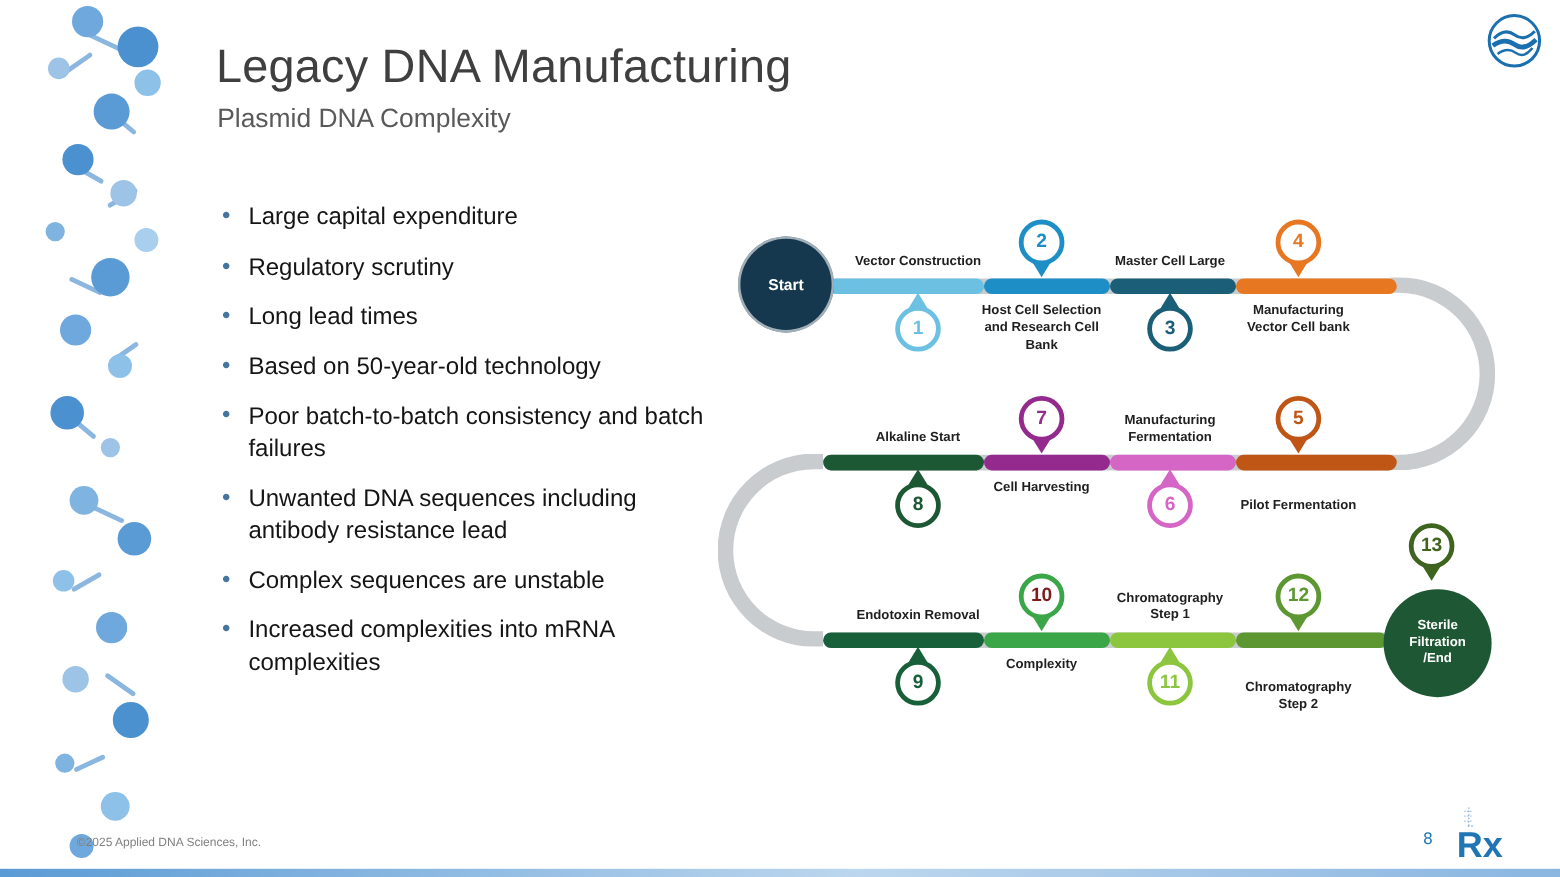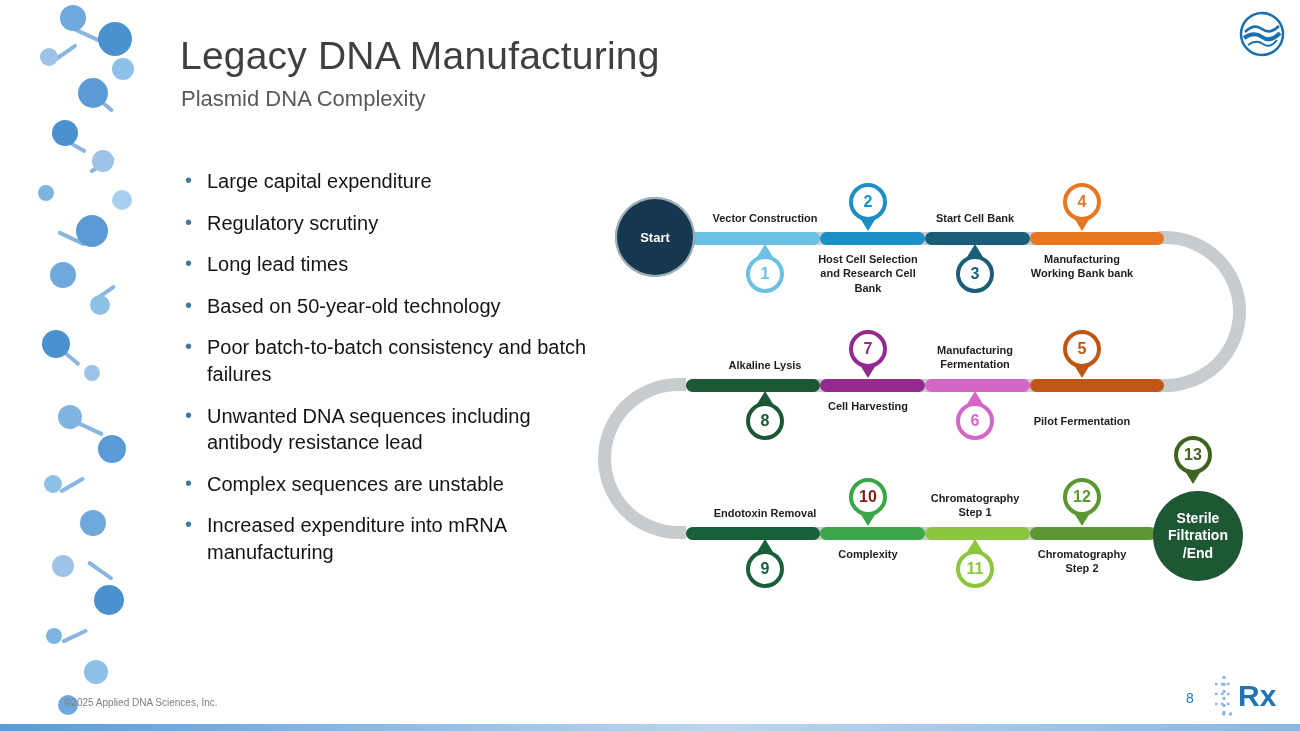--- a/index.html
+++ b/index.html
@@ -26,26 +26,26 @@
   .curve.right{border:13px solid #c9cccf;border-left:none;border-radius:0 81px 81px 0;}
   .curve.left{border:13px solid #c9cccf;border-right:none;border-radius:81px 0 0 81px;}
   .pin-circle{position:absolute;width:30px;height:30px;border:4px solid;border-radius:50%;background:#fff;
     z-index:4;display:flex;align-items:center;justify-content:center;font-weight:bold;font-size:16px;}
   .pin-tail{position:absolute;width:0;height:0;border-left:8px solid transparent;border-right:8px solid transparent;z-index:3;}
   .step-label{position:absolute;width:108px;text-align:center;font-size:11px;font-weight:bold;color:#1f1f1f;line-height:1.3;z-index:5;}
   .label-above{transform:translateY(-100%);}
   .node{position:absolute;border-radius:50%;display:flex;align-items:center;justify-content:center;
     color:#fff;font-weight:bold;text-align:center;z-index:6;}
   #start-node{left:15px;top:32px;width:80px;height:80px;font-size:13px;box-shadow:0 0 0 2px rgba(255,255,255,.6) inset;}
-  #end-node{left:553px;top:326px;width:90px;height:90px;font-size:14px;text-align:center;}
+  #end-node{left:553px;top:326px;width:90px;height:90px;font-size:11px;text-align:center;}
   #end-node span{display:inline-block;width:66px;line-height:1.25;}
   
   .copyright{position:absolute;left:64px;top:697px;font-size:10px;color:#7f7f7f;z-index:3;}
   .page-number{position:absolute;left:1186px;top:690px;font-size:14px;color:#2076b4;z-index:3;}
-  .lrx-logo{position:absolute;left:1212px;top:672px;width:86px;height:48px;z-index:3;display:flex;align-items:center;}
+  .lrx-logo{position:absolute;left:1212px;top:672px;width:86px;height:48px;z-index:3;display:flex;align-items:flex-start;flex-direction:column;}
   .lrx-text{color:#2076b4;font-size:30px;font-weight:bold;line-height:1;margin-left:2px;}
   .brand-logo{position:absolute;left:1238px;top:10px;width:48px;height:48px;z-index:3;}
   .bottom-bar{position:absolute;left:0;bottom:0;width:1300px;height:7px;z-index:4;
     background:linear-gradient(to right,#5b9bd5,#bcd6ee 55%,#8ab6e0);}
 </style>
 </head>
 <body>
 
 <div id="dna-deco">
     <div class="dna-stem" style="left: 70px; top: 25px; width: 34px; transform: rotate(25deg);"></div>
@@ -89,21 +89,21 @@
 <div class="subtitle">Plasmid DNA Complexity</div>
 
 <ul class="bullets">
     <li>Large capital expenditure</li>
     <li>Regulatory scrutiny</li>
     <li>Long lead times</li>
     <li>Based on 50-year-old technology</li>
     <li>Poor batch-to-batch consistency and batch failures</li>
     <li>Unwanted DNA sequences including antibody resistance lead</li>
     <li>Complex sequences are unstable</li>
-    <li>Increased expenditure into mRNA manufacturing</li>
+    <li>Increased complexities into mRNA complexities</li>
   </ul>
 
 <div id="diagram">
   <div class="curve right" style="left:558px;top:66px;width:88px;height:161px;"></div>
   <div class="curve left" style="left:-2px;top:213px;width:88px;height:161px;"></div>
   <div class="node" id="start-node" style="background: rgb(22, 56, 78);">
     <span>Start</span>
   </div>
   <div class="node" id="end-node" style="background: rgb(29, 87, 51);">
     <span>Sterile Filtration /End</span>
@@ -124,48 +124,48 @@
     <div class="seg" style="left: 325px; width: 105px; top: 361.5px; background: rgb(140, 198, 62);"></div>
     <div class="seg" style="left: 430px; width: 126px; top: 361.5px; background: rgb(92, 151, 50);"></div>
     <div class="pin-circle" style="left: 146px; top: 90px; border-color: rgb(108, 193, 227); color: rgb(108, 193, 227);">1</div>
     <div class="pin-tail" style="left: 157px; top: 79px; border-bottom: 13px solid rgb(108, 193, 227);"></div>
     <div class="step-label label-above" style="left: 111px; top: 60px;">Vector Construction</div>
     <div class="pin-circle" style="left: 249px; top: 18px; border-color: rgb(30, 143, 198); color: rgb(30, 143, 198);">2</div>
     <div class="pin-tail" style="left: 260px; top: 53px; border-top: 13px solid rgb(30, 143, 198);"></div>
     <div class="step-label" style="left: 214px; top: 87px;">Host Cell Selection and Research Cell Bank</div>
     <div class="pin-circle" style="left: 356px; top: 90px; border-color: rgb(27, 94, 119); color: rgb(27, 94, 119);">3</div>
     <div class="pin-tail" style="left: 367px; top: 79px; border-bottom: 13px solid rgb(27, 94, 119);"></div>
-    <div class="step-label label-above" style="left: 321px; top: 60px;">Start Cell Bank</div>
+    <div class="step-label label-above" style="left: 321px; top: 60px;">Master Cell Large</div>
     <div class="pin-circle" style="left: 463px; top: 18px; border-color: rgb(232, 119, 34); color: rgb(232, 119, 34);">4</div>
     <div class="pin-tail" style="left: 474px; top: 53px; border-top: 13px solid rgb(232, 119, 34);"></div>
-    <div class="step-label" style="left: 428px; top: 87px;">Manufacturing Working Bank bank</div>
+    <div class="step-label" style="left: 428px; top: 87px;">Manufacturing Vector Cell bank</div>
     <div class="pin-circle" style="left: 463px; top: 165px; border-color: rgb(192, 86, 22); color: rgb(192, 86, 22);">5</div>
     <div class="pin-tail" style="left: 474px; top: 200px; border-top: 13px solid rgb(192, 86, 22);"></div>
     <div class="step-label" style="left: 428px; top: 234px; margin-top: 15px;">Pilot Fermentation</div>
     <div class="pin-circle" style="left: 356px; top: 237px; border-color: rgb(214, 102, 198); color: rgb(214, 102, 198);">6</div>
     <div class="pin-tail" style="left: 367px; top: 226px; border-bottom: 13px solid rgb(214, 102, 198);"></div>
     <div class="step-label label-above" style="left: 321px; top: 207px;">Manufacturing Fermentation</div>
     <div class="pin-circle" style="left: 249px; top: 165px; border-color: rgb(148, 42, 142); color: rgb(148, 42, 142);">7</div>
     <div class="pin-tail" style="left: 260px; top: 200px; border-top: 13px solid rgb(148, 42, 142);"></div>
     <div class="step-label" style="left: 214px; top: 234px;">Cell Harvesting</div>
     <div class="pin-circle" style="left: 146px; top: 237px; border-color: rgb(28, 88, 51); color: rgb(28, 88, 51);">8</div>
     <div class="pin-tail" style="left: 157px; top: 226px; border-bottom: 13px solid rgb(28, 88, 51);"></div>
-    <div class="step-label label-above" style="left: 111px; top: 207px;">Alkaline Lysis</div>
+    <div class="step-label label-above" style="left: 111px; top: 207px;">Alkaline Start</div>
     <div class="pin-circle" style="left: 146px; top: 385px; border-color: rgb(23, 96, 58); color: rgb(23, 96, 58);">9</div>
     <div class="pin-tail" style="left: 157px; top: 374px; border-bottom: 13px solid rgb(23, 96, 58);"></div>
     <div class="step-label label-above" style="left: 111px; top: 355px;">Endotoxin Removal</div>
     <div class="pin-circle" style="left: 249px; top: 313px; border-color: rgb(58, 166, 72); color: #7f1d1d;">10</div>
     <div class="pin-tail" style="left: 260px; top: 348px; border-top: 13px solid rgb(58, 166, 72);"></div>
     <div class="step-label" style="left: 214px; top: 382px;">Complexity</div>
     <div class="pin-circle" style="left: 356px; top: 385px; border-color: rgb(140, 198, 62); color: rgb(140, 198, 62);">11</div>
     <div class="pin-tail" style="left: 367px; top: 374px; border-bottom: 13px solid rgb(140, 198, 62);"></div>
     <div class="step-label label-above" style="left: 321px; top: 355px;">Chromatography Step 1</div>
     <div class="pin-circle" style="left: 463px; top: 313px; border-color: rgb(92, 151, 50); color: rgb(92, 151, 50);">12</div>
     <div class="pin-tail" style="left: 474px; top: 348px; border-top: 13px solid rgb(92, 151, 50);"></div>
-    <div class="step-label" style="left: 428px; top: 382px;">Chromatography Step 2</div>
+    <div class="step-label" style="left: 428px; top: 401px;">Chromatography Step 2</div>
     <div class="pin-circle" style="left: 574px; top: 271px; border-color: rgb(63, 100, 31); color: rgb(63, 100, 31);">13</div>
     <div class="pin-tail" style="left: 585px; top: 306px; border-top: 13px solid rgb(63, 100, 31);"></div>
   </div>
 
 <div class="copyright">©2025 Applied DNA Sciences, Inc.</div>
 <div class="page-number">8</div>
 
 <div class="lrx-logo">
   <svg width="24" height="44" viewBox="0 0 24 44">
     <line x1="12" y1="2" x2="12" y2="40" stroke="#8ab6e0" stroke-width="3" stroke-dasharray="3 4"></line>

